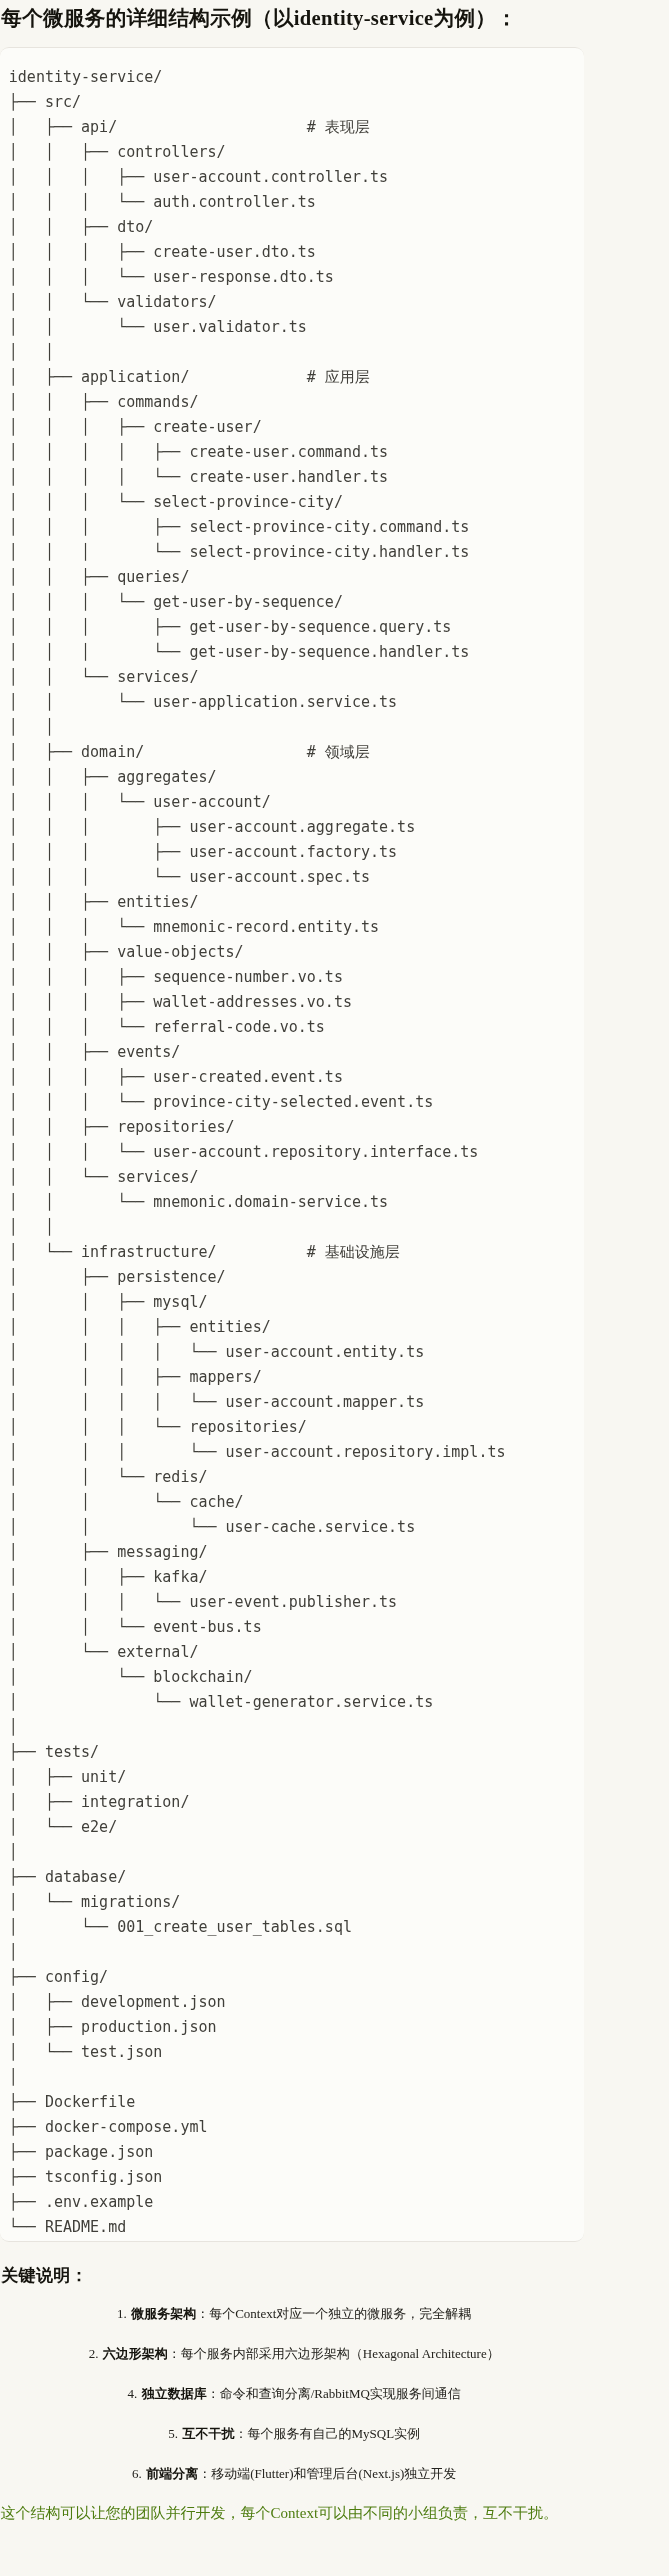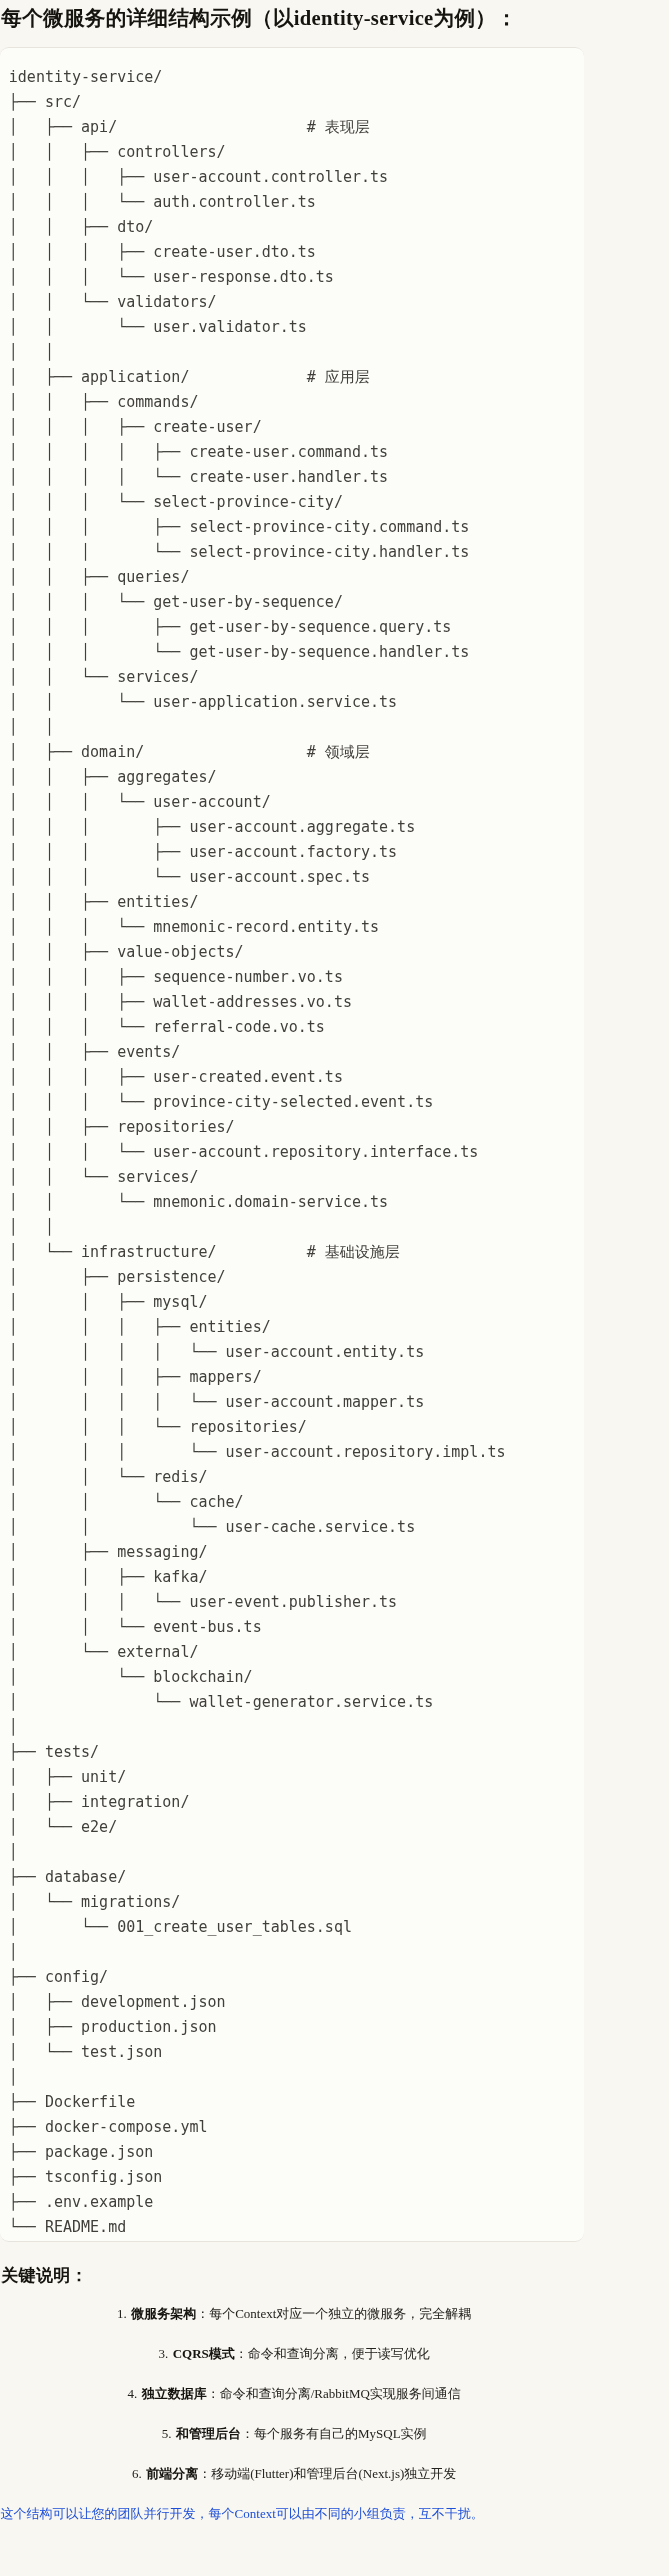--- a/index.html
+++ b/index.html
@@ -64,23 +64,23 @@
   }
   ol.notes-list .num {
     padding-right: 4.4px;
   }
   ol.notes-list strong {
     font-weight: 700;
     color: #15140e;
   }
   p.notes-footer {
     margin: 5px 0 7.5px 0.6px;
-    font-size: 13px;
+    font-size: 15px;
     line-height: 19px;
-    color: #1d4ed8;
+    color: #4d7c0f;
   }
 </style>
 </head>
 <body>
 
 <main class="doc">
 
   <h1 class="page-title">每个微服务的详细结构示例（以identity-service为例）：</h1>
 
   <section class="code-block">
@@ -171,23 +171,23 @@
 ├── tsconfig.json
 ├── .env.example
 └── README.md</pre>
   </section>
 
   <section class="notes">
     <h2>关键说明：</h2>
 
     <ol class="notes-list">
       <li><span class="num">1.</span><strong>微服务架构</strong><span>：每个Context对应一个独立的微服务，完全解耦</span></li>
-      <li><span class="num">3.</span><strong>CQRS模式</strong><span>：命令和查询分离，便于读写优化</span></li>
+      <li><span class="num">2.</span><strong>六边形架构</strong><span>：每个服务内部采用六边形架构（Hexagonal Architecture）</span></li>
       <li><span class="num">4.</span><strong>独立数据库</strong><span>：命令和查询分离/RabbitMQ实现服务间通信</span></li>
-      <li><span class="num">5.</span><strong>和管理后台</strong><span>：每个服务有自己的MySQL实例</span></li>
+      <li><span class="num">5.</span><strong>互不干扰</strong><span>：每个服务有自己的MySQL实例</span></li>
       <li><span class="num">6.</span><strong>前端分离</strong><span>：移动端(Flutter)和管理后台(Next.js)独立开发</span></li>
     </ol>
 
     <p class="notes-footer">这个结构可以让您的团队并行开发，每个Context可以由不同的小组负责，互不干扰。</p>
   </section>
 
 </main>
 
 
 </body></html>

